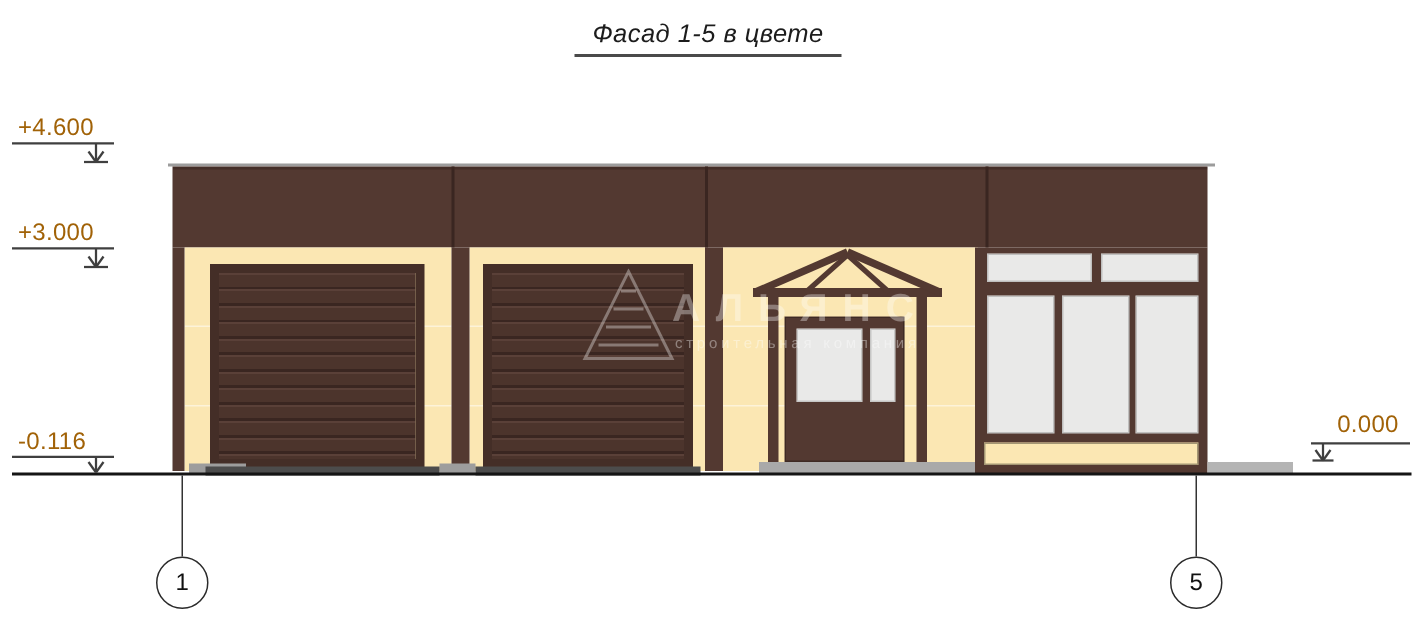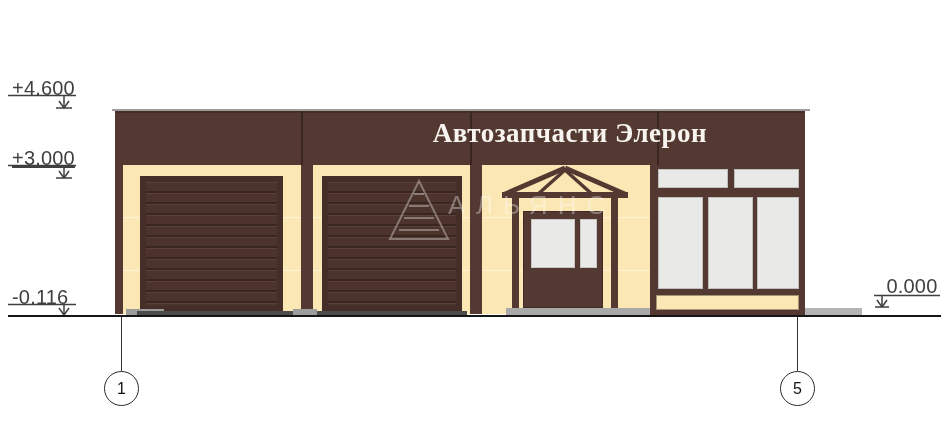--- a/index.html
+++ b/index.html
@@ -8,21 +8,21 @@
     font-family:"Liberation Sans", sans-serif;color:#1d1d1d;
   }
   .abs{position:absolute;}
   
   .title-wrap{left:0;top:13px;width:944px;text-align:center;}
   .title-text{
     display:inline-block;font-style:italic;font-size:17px;letter-spacing:.3px;
     color:#1c1c1c;border-bottom:2px solid #4a4a4a;padding:0 12px 3px 12px;
   }
   
-  .elev-label{font-size:20px;color:#404040;letter-spacing:.2px;}
+  .elev-label{font-size:16px;color:#a16207;letter-spacing:.2px;}
   .elev-label.right{width:56px;text-align:center;}
   
   .band{left:115px;top:111px;width:690px;height:54px;background:var(--band_brown,#533931);
         box-shadow:inset 0 2px 0 rgba(0,0,0,.18);}
   .band-topline{left:112px;top:109px;width:698px;height:2px;background:#9c9c9c;}
   .band-seam{top:111px;width:2px;height:54px;background:var(--slat_dark,#3a2621);}
   .sign-text{
     left:390px;top:117px;width:360px;height:34px;text-align:center;
     font-family:"Liberation Serif", serif;font-weight:bold;font-size:27px;line-height:32px;
     color:#f7f4ef;letter-spacing:.5px;white-space:nowrap;
@@ -53,37 +53,39 @@
   .apron{top:311px;height:6px;background:var(--apron_dark,#4c4c4c);}
   .sidewalk{left:805px;top:308px;width:57px;height:8px;background:var(--sidewalk_grey,#b4b4b4);}
   
   .axis-line{top:317px;width:1px;height:54px;background:#333;}
   .axis-bubble{
     top:371px;width:35px;height:35px;border-radius:50%;border:1.5px solid #2b2b2b;
     background:#fff;text-align:center;line-height:34px;font-size:16px;color:#111;box-sizing:border-box;
   }
   
   .wm{z-index:5;pointer-events:none;}
-  .wm-name{left:448px;top:190px;width:240px;font-weight:normal;font-size:26px;letter-spacing:10px;
+  .wm-name{left:448px;top:190px;width:240px;font-weight:bold;font-size:26px;letter-spacing:10px;
         color:rgba(255,255,255,.34);white-space:nowrap;}
   .wm-sub{left:450px;top:224px;width:240px;font-size:10px;letter-spacing:2.5px;
         color:rgba(255,255,255,.38);white-space:nowrap;}
 </style>
 </head>
 <body>
 
 <div id="canvas">
 
+  <div class="abs title-wrap">
+    <span class="title-text">Фасад 1-5 в цвете</span>
+  </div>
 
   <div class="abs band-topline"></div>
   <div class="abs band"></div>
   <div class="abs band-seam" style="left:301px;"></div>
   <div class="abs band-seam" style="left:470px;"></div>
   <div class="abs band-seam" style="left:657px;"></div>
-  <div class="abs sign-text">Автозапчасти Элерон</div>
 
   <div class="abs wall" style="left:123px;width:178px;"></div>
   <div class="abs wall" style="left:313px;width:157px;"></div>
   <div class="abs wall" style="left:482px;width:170px;"></div>
   <div class="abs wall-seam" style="left:123px;top:217px;width:529px;"></div>
   <div class="abs wall-seam" style="left:123px;top:270px;width:529px;"></div>
   <div class="abs pilaster" style="left:115px;width:8px;"></div>
   <div class="abs pilaster" style="left:301px;width:12px;"></div>
   <div class="abs pilaster" style="left:470px;width:12px;"></div>
 
@@ -122,31 +124,32 @@
   <div class="abs ground-line"></div>
 
   <svg class="abs wm" style="left:388px;top:179px;" width="62" height="62">
     <polygon points="31,2 60,60 2,60" style="fill:none;stroke:rgba(255,255,255,.34);stroke-width:2;"></polygon>
     <line x1="26" y1="15" x2="36" y2="15" style="stroke:rgba(255,255,255,.34);stroke-width:2;"></line>
     <line x1="21" y1="27" x2="41" y2="27" style="stroke:rgba(255,255,255,.34);stroke-width:2;"></line>
     <line x1="16" y1="39" x2="46" y2="39" style="stroke:rgba(255,255,255,.34);stroke-width:2;"></line>
     <line x1="11" y1="51" x2="51" y2="51" style="stroke:rgba(255,255,255,.34);stroke-width:2;"></line>
   </svg>
   <div class="abs wm wm-name">АЛЬЯНС</div>
+  <div class="abs wm wm-sub">строительная компания</div>
 
   <div class="abs elev-label" style="left:12px;top:77px;">+4.600</div>
   <svg class="abs" style="left:6px;top:94px;" width="74" height="18">
     <line x1="2" y1="1.5" x2="70" y2="1.5" style="stroke:#3f3f3f;stroke-width:1.5;"></line>
     <line x1="58" y1="1.5" x2="58" y2="13" style="stroke:#3f3f3f;stroke-width:1.5;"></line>
     <line x1="53" y1="7" x2="58" y2="14" style="stroke:#3f3f3f;stroke-width:1.5;"></line>
     <line x1="63" y1="7" x2="58" y2="14" style="stroke:#3f3f3f;stroke-width:1.5;"></line>
     <line x1="50" y1="14" x2="66" y2="14" style="stroke:#3f3f3f;stroke-width:1.5;"></line>
   </svg>
 
-  <div class="abs elev-label" style="left:12px;top:147px;text-decoration:underline;">+3.000</div>
+  <div class="abs elev-label" style="left:12px;top:147px;">+3.000</div>
   <svg class="abs" style="left:6px;top:164px;" width="74" height="18">
     <line x1="2" y1="1.5" x2="70" y2="1.5" style="stroke:#3f3f3f;stroke-width:1.5;"></line>
     <line x1="58" y1="1.5" x2="58" y2="13" style="stroke:#3f3f3f;stroke-width:1.5;"></line>
     <line x1="53" y1="7" x2="58" y2="14" style="stroke:#3f3f3f;stroke-width:1.5;"></line>
     <line x1="63" y1="7" x2="58" y2="14" style="stroke:#3f3f3f;stroke-width:1.5;"></line>
     <line x1="50" y1="14" x2="66" y2="14" style="stroke:#3f3f3f;stroke-width:1.5;"></line>
   </svg>
 
   <div class="abs elev-label" style="left:12px;top:286px;">-0.116</div>
   <svg class="abs" style="left:6px;top:303px;" width="74" height="14">

